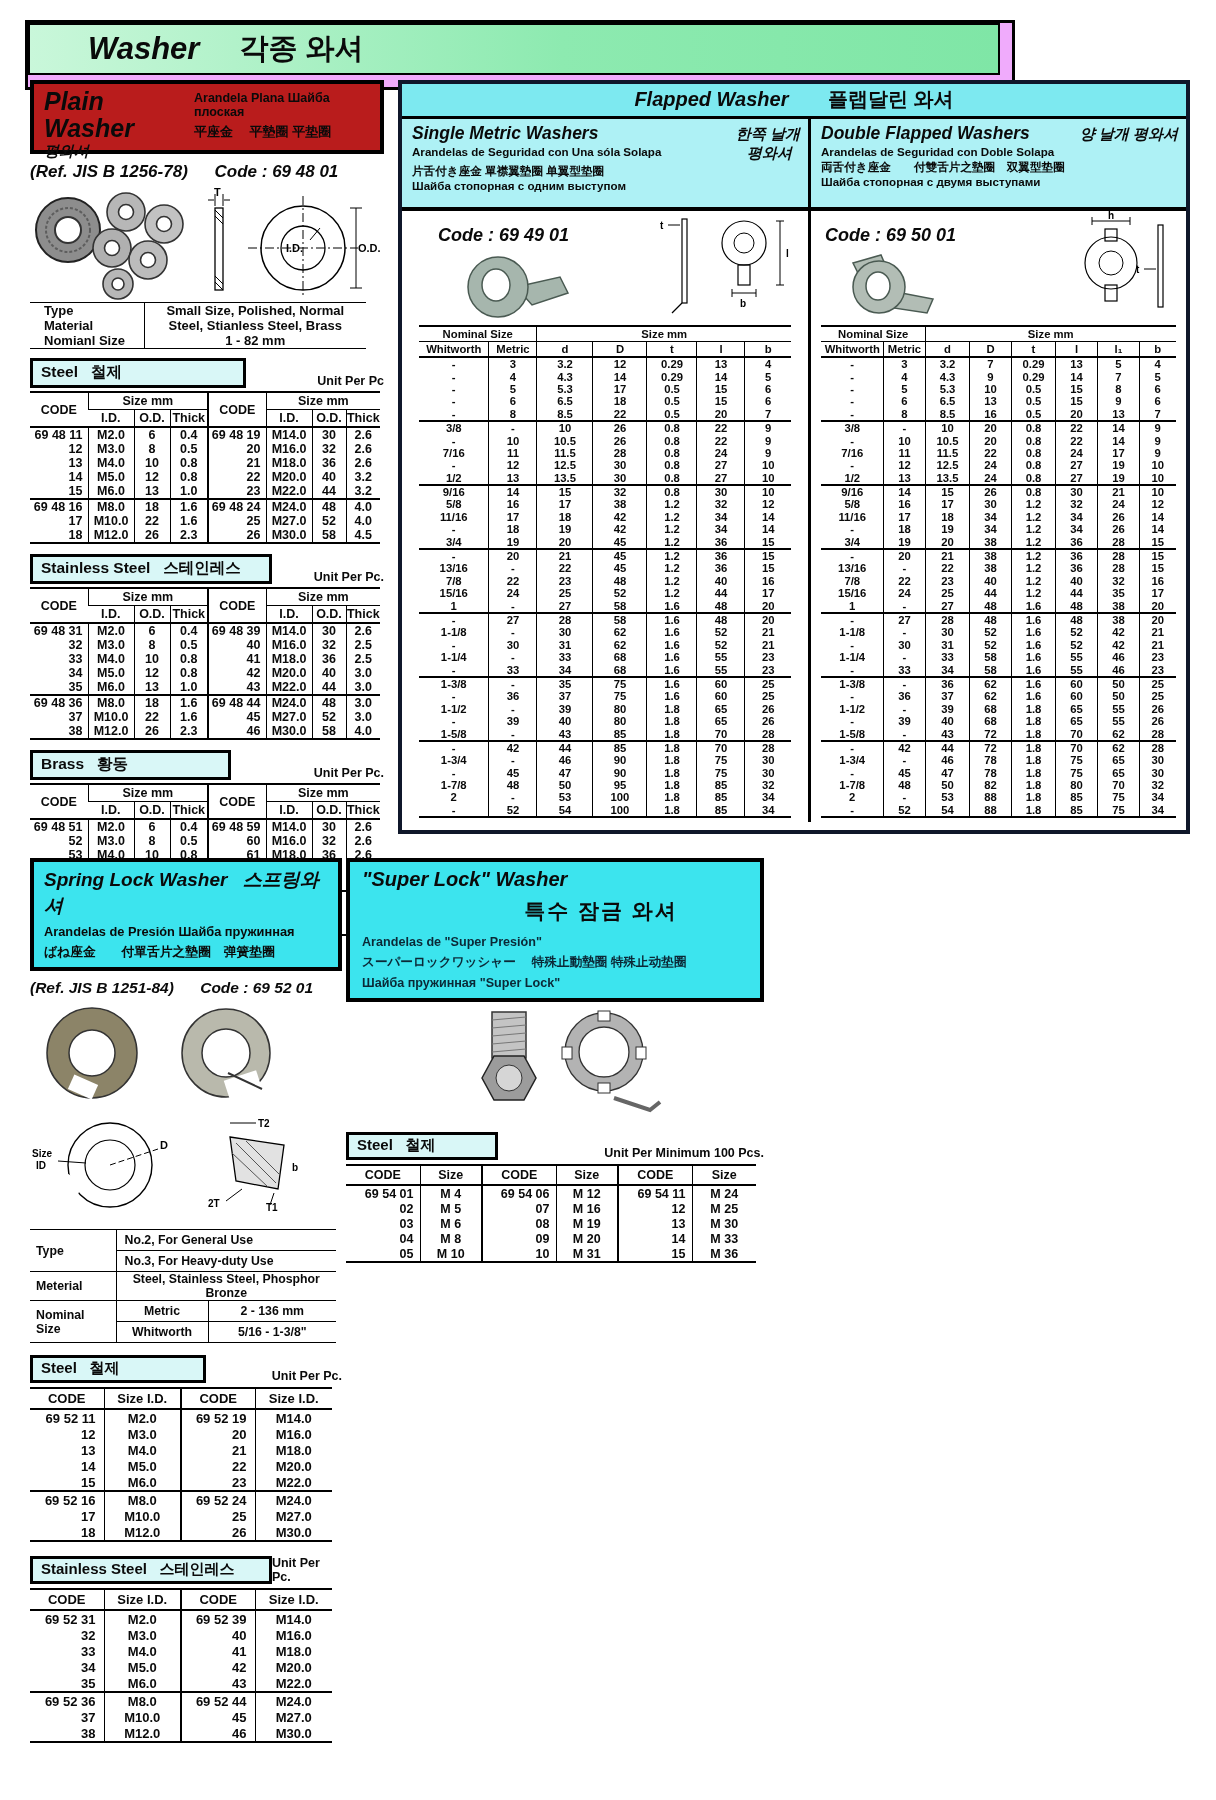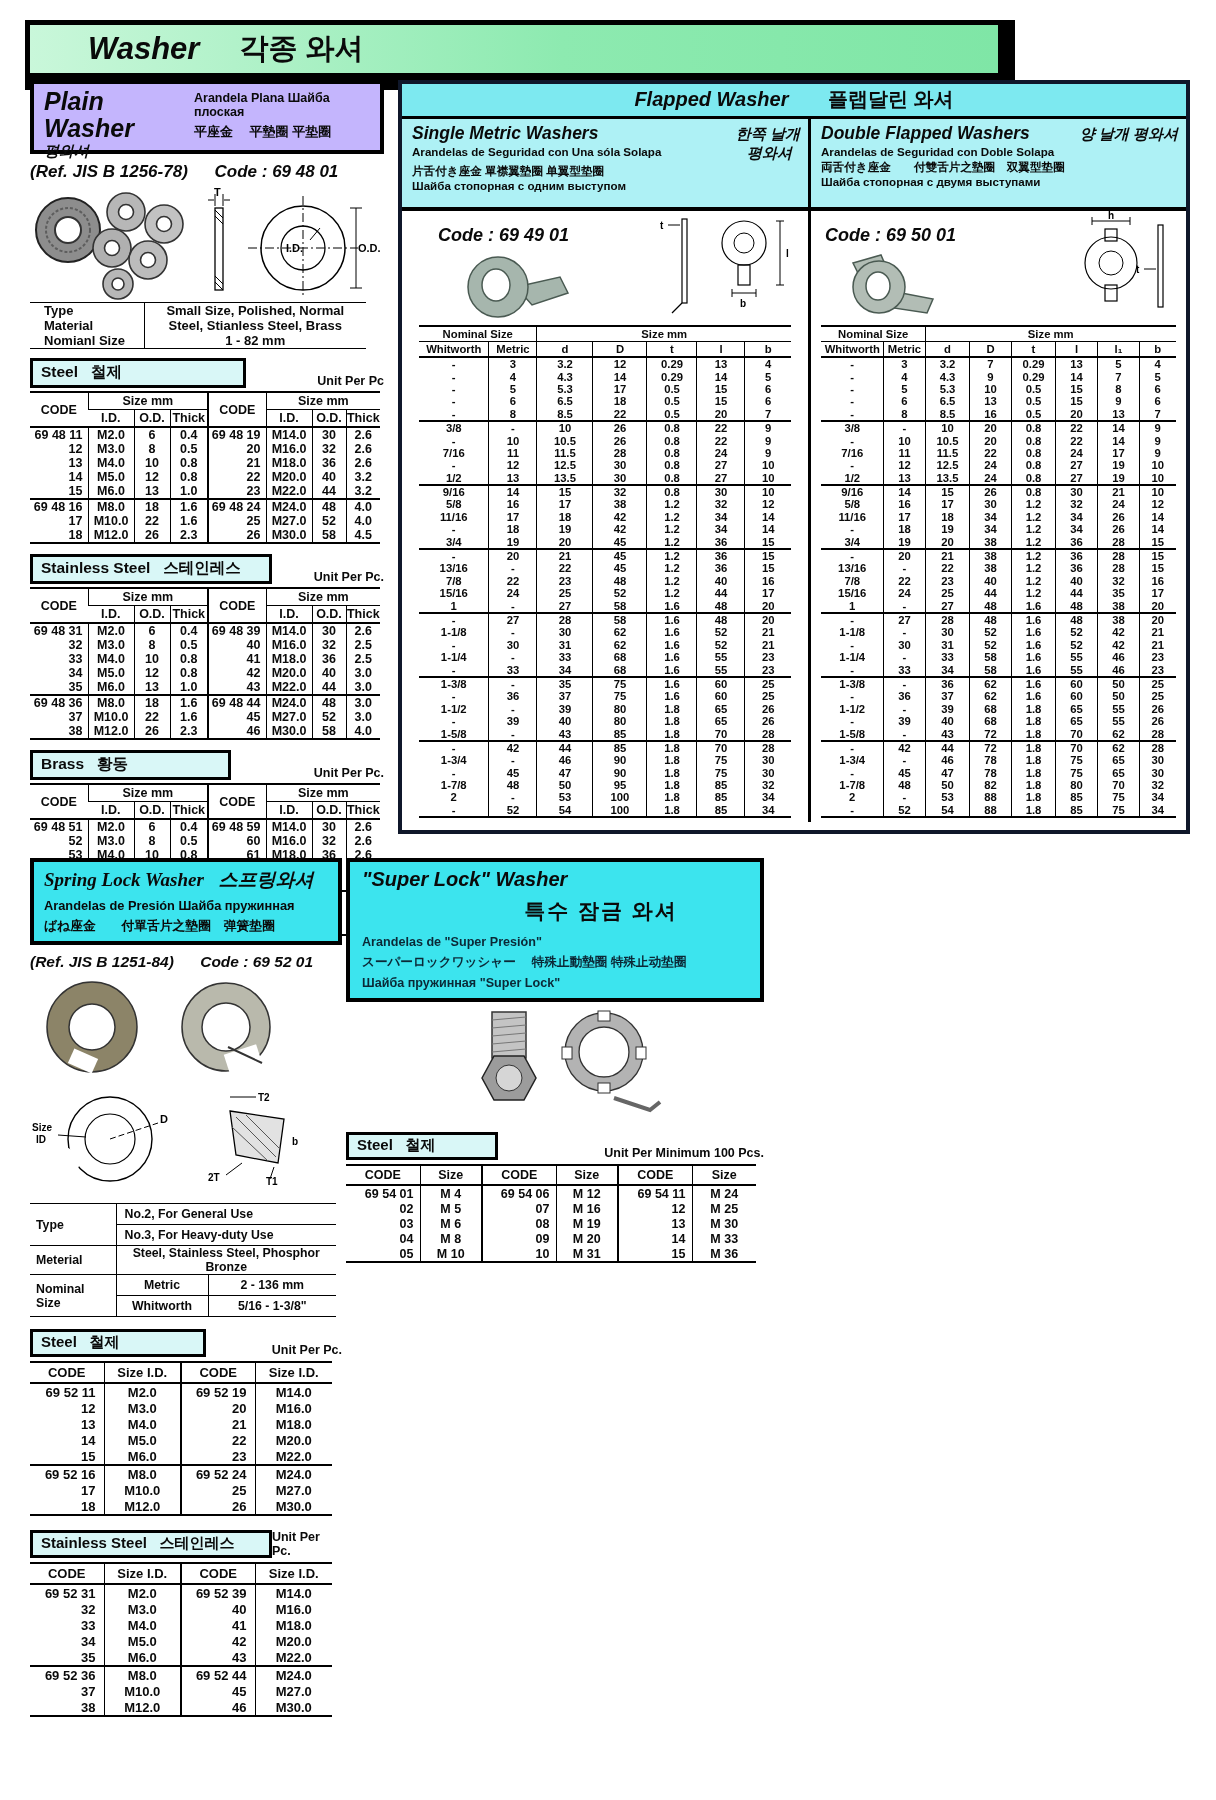--- a/index.html
+++ b/index.html
@@ -1,27 +1,27 @@
 <!DOCTYPE html>
 <html><head>
 <meta charset="utf-8">
 <style>
   html,body{margin:0;padding:0;}
   body{width:1216px;height:1800px;background:#fff;font-family:"Liberation Sans",sans-serif;color:#0a0a0a;position:relative;}
   .abs{position:absolute;}
   .it{font-style:italic;}
 
   
-  .banner-outer{position:absolute;left:25px;top:20px;width:972px;border:3px solid #000;padding:0 12px 12px 0;background:#000000;}
+  .banner-outer{position:absolute;left:25px;top:20px;width:972px;border:3px solid #000;padding:0 12px 12px 0;background:#f0abfc;}
   .banner{background:linear-gradient(90deg,#c9f7da,#8deab0 55%,#7fe6a6);border:2px solid #000;height:48px;display:flex;align-items:center;gap:40px;padding-left:58px;}
   .banner .t1{font-size:31px;font-weight:bold;font-style:italic;}
   .banner .t2{font-size:29px;font-weight:bold;}
 
   
-  .sec-head{border:4px solid #000;background:#c4b5fd;}
+  .sec-head{border:4px solid #000;background:#b91c1c;}
   .labelrow{display:flex;justify-content:space-between;align-items:flex-end;}
   .label-box{border:3px solid #000;background:#d9f7f7;font-weight:bold;padding:1px 12px 2px 8px;}
   .unit{font-weight:bold;font-size:12.5px;}
 
   
   table.dtable{border-collapse:collapse;table-layout:fixed;font-weight:bold;border-top:2px solid #000;border-bottom:2px solid #000;}
   .dtable th,.dtable td{border-left:1px solid #000;padding:0;text-align:center;white-space:nowrap;overflow:hidden;font-weight:bold;}
   .dtable th:first-child,.dtable td:first-child{border-left:none;}
   .dtable thead th{border-bottom:2px solid #000;}
   .dtable thead th.hs{border-bottom:1px solid #000;}
@@ -94,21 +94,21 @@
   .subhead .l2{display:flex;justify-content:space-between;}
   .subhead .a{font-size:11.6px;font-weight:bold;line-height:15px;}
   .subhead .ko2{font-size:15px;font-weight:bold;font-style:italic;margin-right:8px;}
   .codestrip{position:relative;height:112px;}
   .codetext{position:absolute;font-size:18px;font-weight:bold;font-style:italic;}
   .fl-table{margin:2px auto 0 auto;}
 
   
   .spring{left:30px;top:858px;width:312px;}
   .spring .sec-head{background:#3ce4ee;padding:5px 8px 6px 10px;}
-  .spring .sh1{font-size:19px;font-weight:bold;font-style:italic;font-family:Liberation Serif, serif;}
+  .spring .sh1{font-size:19px;font-weight:bold;font-style:italic;}
   .spring .sh1 .ko{margin-left:10px;}
   .spring .sh2,.spring .sh3{font-size:12.8px;font-weight:bold;margin-top:5px;}
   .spring .refline{font-size:15.5px;}
 
   
   .superlock{left:346px;top:858px;width:418px;}
   .superlock .sec-head{background:#3ce4ee;padding:6px 10px 8px 12px;}
   .superlock .st1{font-size:20px;font-weight:bold;font-style:italic;}
   .superlock .st2{font-size:21px;font-weight:bold;text-align:center;margin:6px 0 10px 90px;letter-spacing:2px;}
   .superlock .sa{font-size:12.6px;font-weight:bold;margin-top:5px;color:#0b2836;}

